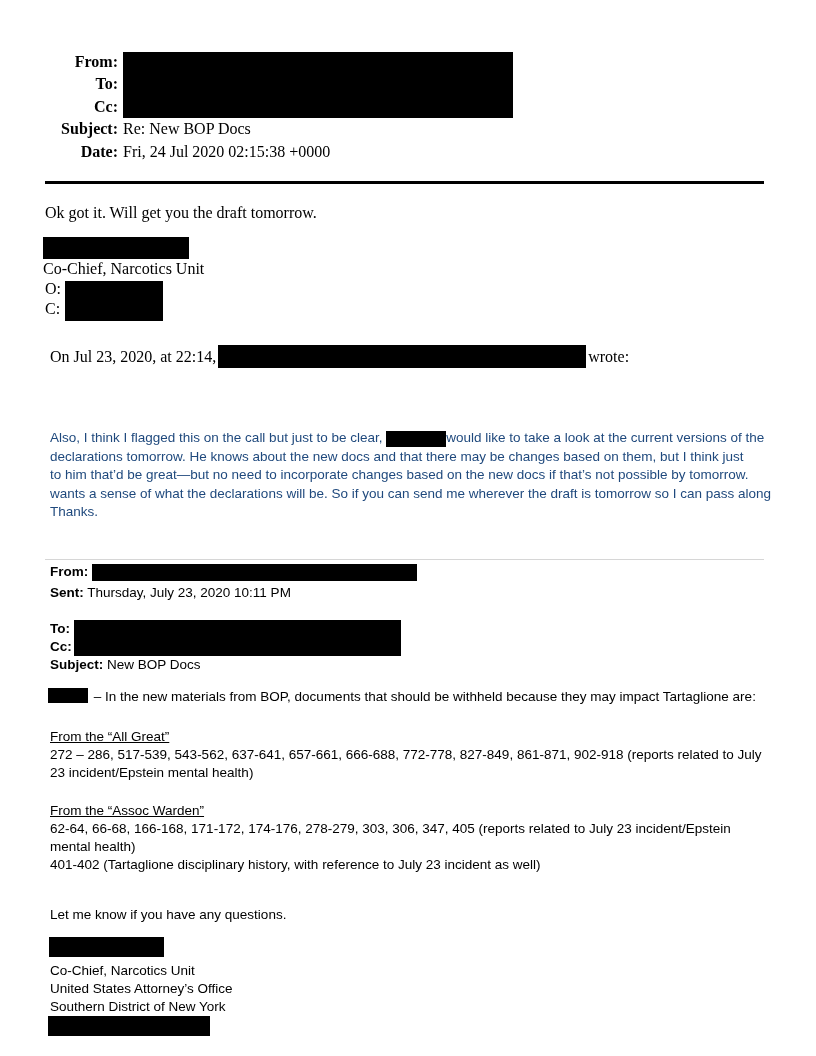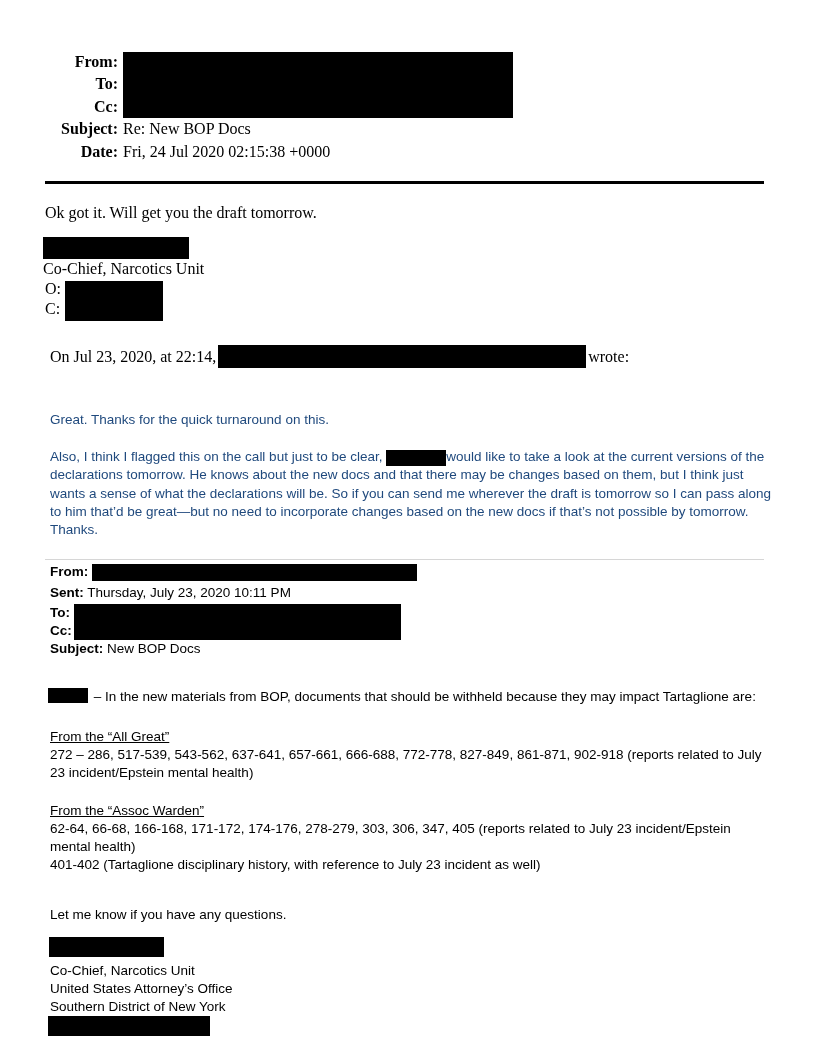--- a/index.html
+++ b/index.html
@@ -38,21 +38,21 @@
   #divider{left:45px;top:559px;width:719px;height:0;border-top:1px solid #d6d6d6;}
 
   
   #header2{left:50px;top:563px;line-height:18px;}
   #header2 .hline{white-space:pre;}
   #header2 b{font-weight:bold;}
   #hdr2-from-redact{width:325px;height:17px;vertical-align:text-bottom;margin-bottom:-2px;}
   #tocc{position:relative;}
   #hdr2-tocc-redact{left:24px;top:0px;width:327px;height:36px;}
   #header2 .fromline{margin-bottom:3px;}
-  #header2 .sentline{margin-bottom:2px;}
+  #header2 .sentline{margin-bottom:18px;}
 
   
   #body2{left:50px;top:688px;line-height:18px;}
   #body2 .tline{white-space:pre;}
   #intro-redact{width:40px;height:15px;vertical-align:middle;margin:-3px 2px 0 -2px;}
   .doc-heading{text-decoration:underline;white-space:pre;}
   #all-docs{margin-top:22px;}
   #assoc-warden{margin-top:20px;}
   #closing{margin-top:32px;}
   #sig2{margin-top:13px;}
@@ -98,26 +98,25 @@
   <div id="sig1-phones">
     <div>O:</div>
     <div>C:</div>
     <span id="sig1-phone-redact" class="abs redact"></span>
   </div>
 </div>
 
 <div id="attr" class="abs serif"><span>On Jul 23, 2020, at 22:14,</span><span id="attr-redact" class="redact"></span><span>wrote:</span></div>
 
 <div id="reply" class="abs sans">
-  <div class="tline">Great. Thanks for the quick turnaround on this.</div>
   <div class="gap"></div>
   <div class="tline"><span>Also, I think I flagged this on the call but just to be clear, </span><span id="reply-redact" class="redact"></span><span>would like to take a look at the current versions of the</span></div>
   <div class="tline">declarations tomorrow. He knows about the new docs and that there may be changes based on them, but I think just</div>
+  <div class="tline">to him that’d be great—but no need to incorporate changes based on the new docs if that’s not possible by tomorrow.</div>
   <div class="tline">wants a sense of what the declarations will be. So if you can send me wherever the draft is tomorrow so I can pass along</div>
-  <div class="tline">to him that’d be great—but no need to incorporate changes based on the new docs if that’s not possible by tomorrow.</div>
   <div class="tline">Thanks.</div>
 </div>
 
 <div id="divider" class="abs"></div>
 
 <div id="header2" class="abs sans">
   <div class="hline fromline"><b>From:</b> <span id="hdr2-from-redact" class="redact"></span></div>
   <div class="hline sentline"><b>Sent:</b><span> Thursday, July 23, 2020 10:11 PM</span></div>
   <div id="tocc">
     <div class="hline"><b>To:</b></div>

